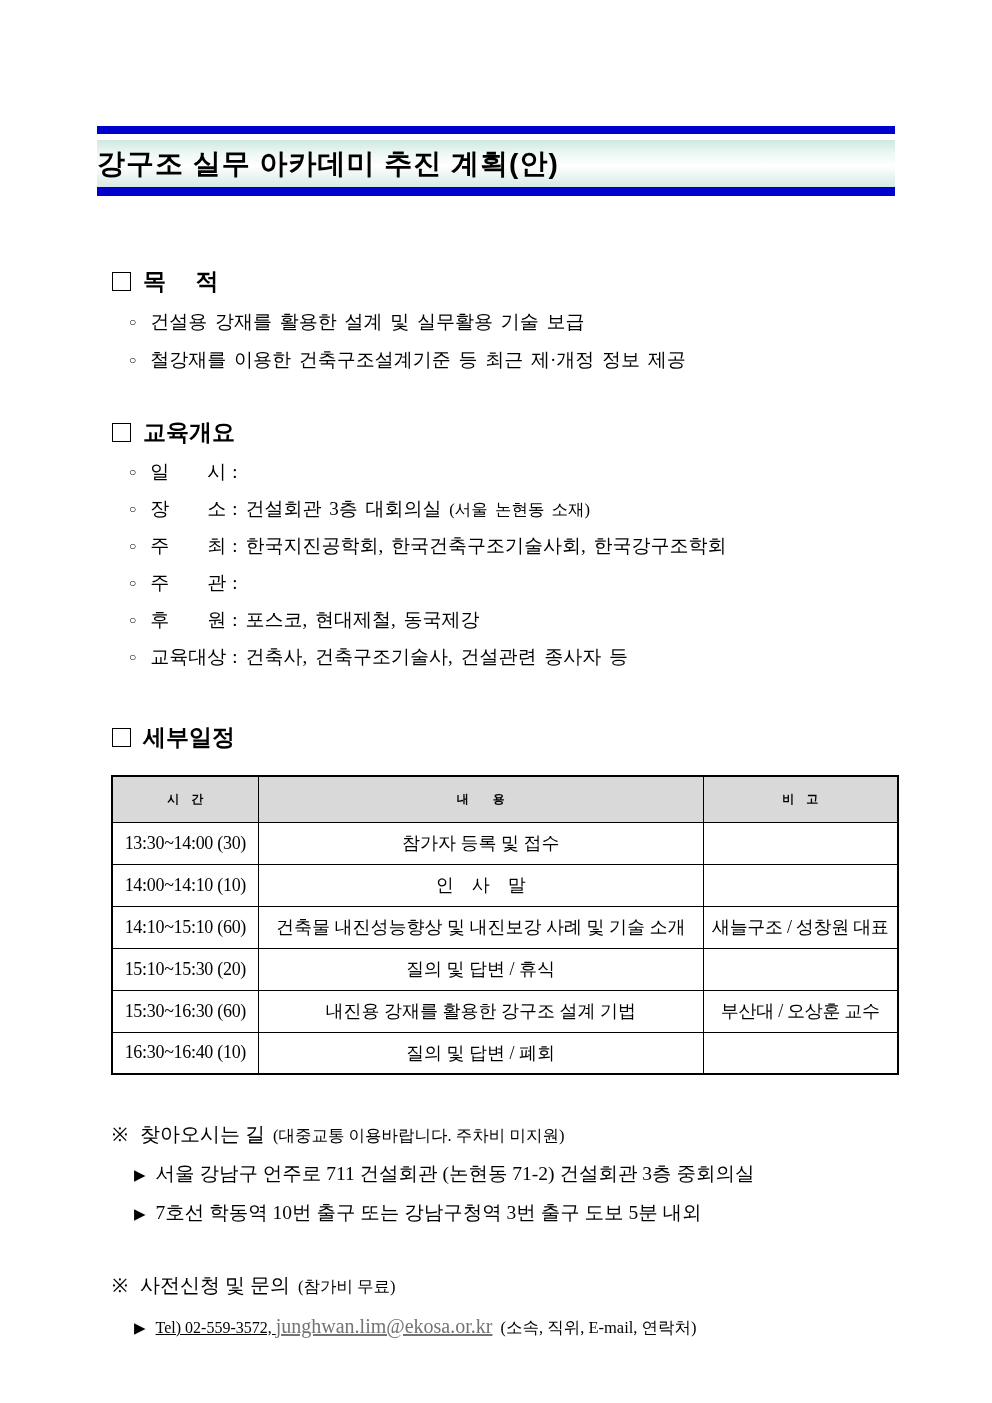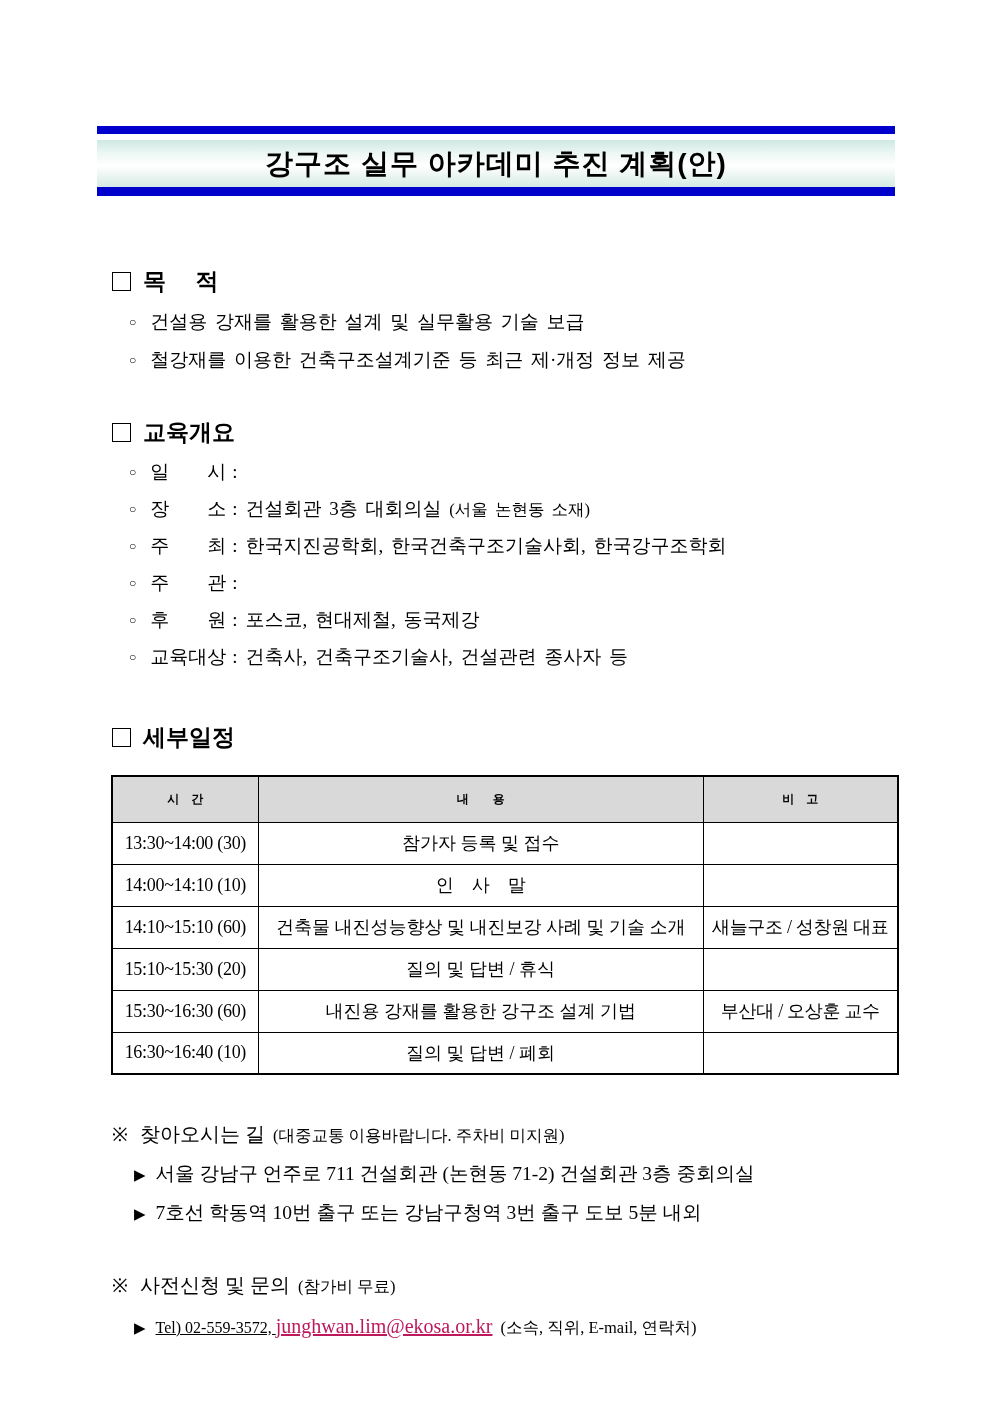--- a/index.html
+++ b/index.html
@@ -15,21 +15,21 @@
   .page { padding: 0 97px; }
 
   
   .banner { margin-top: 126px; }
   .banner .bar { height: 8px; background: #0000cc; }
   .banner .bar.bottom { height: 9px; }
   .banner .gap { height: 6px; background: #ffffff; }
   .banner-body {
     height: 47px;
     background: linear-gradient(180deg, #cfe8e2 0%, #eef8f5 30%, #ffffff 55%, #e2f1ec 85%, #d5eae4 100%);
-    display: flex; align-items: center; justify-content: center;
+    display: flex; align-items: center; 
   }
   .banner-title {
     font-family: "Liberation Sans", "DejaVu Sans", sans-serif;
     font-weight: 800;
     font-size: 28px;
     letter-spacing: 1px;
     white-space: pre;
   }
 
   
@@ -117,21 +117,21 @@
   .arrow-line {
     display: flex; align-items: baseline;
     font-size: 19.5px;
     margin: 12px 0 0 37px;
     white-space: pre-wrap;
   }
   .tri-bullet { font-size: 15px; margin-right: 10px; flex: 0 0 auto; }
   .contact-section { margin-top: 46px; }
   .contact-section .arrow-line { margin-top: 16px; }
   .email-link {
-    color: #be185d;
+    color: #737373;
     text-decoration: underline;
     font-size: 20px;
   }
   .tel-text { font-size: 16px; text-decoration: underline; }
   .contact-paren { font-size: 16.5px; margin-left: 8px; }
 </style>
 </head>
 <body>
 
 <div class="page">

